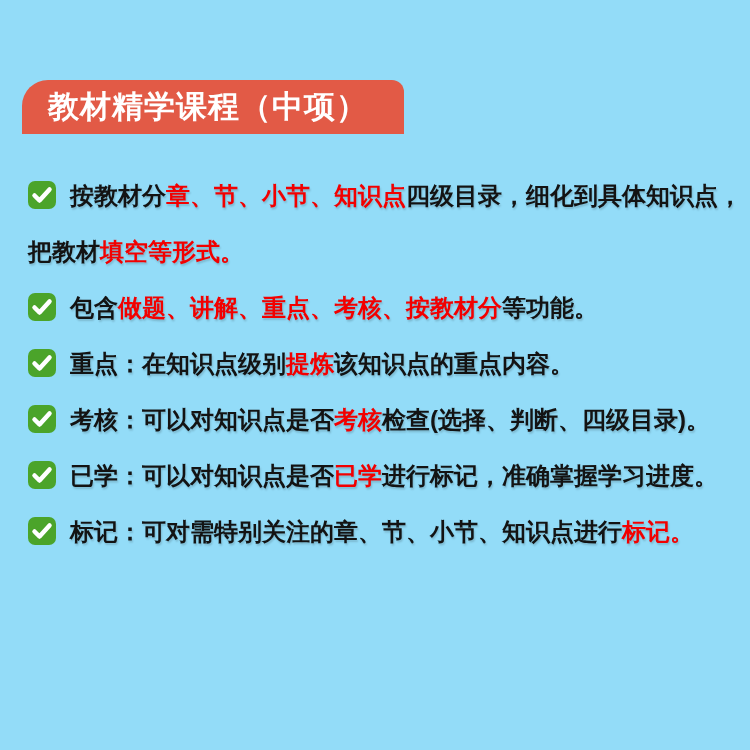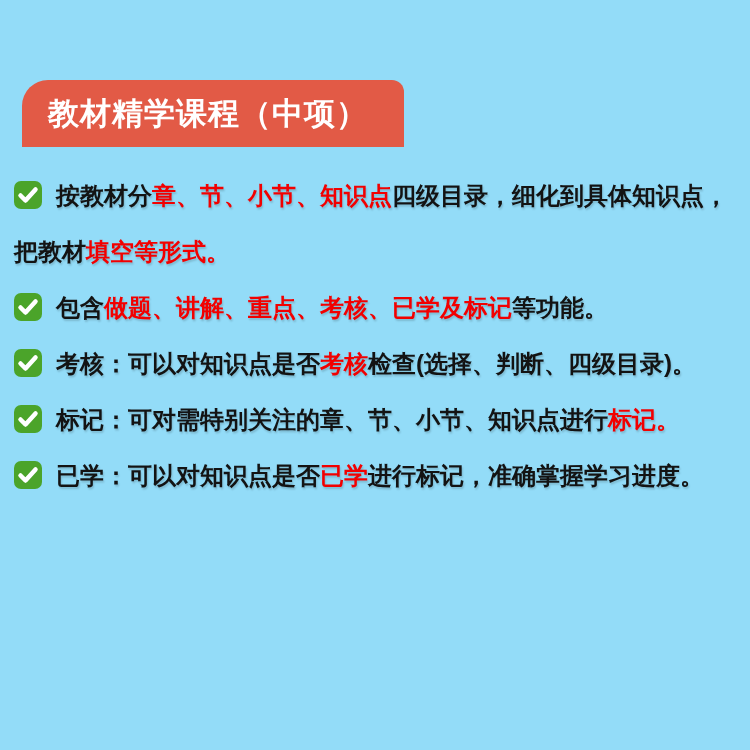--- a/index.html
+++ b/index.html
@@ -14,36 +14,36 @@
   .canvas{
     position:relative;
     width:750px;height:750px;
     background:var(--bg);
     overflow:hidden;
     font-family:"Liberation Sans",sans-serif;
   }
   .banner{
     position:absolute;
     left:22px;top:80px;
-    width:382px;height:67px;
+    width:382px;height:54px;
     background:var(--banner);
     border-radius:26px 12px 0 0;
     display:flex;align-items:center;
   }
   .banner-title{
     color:var(--white);
     font-size:31px;
     font-weight:700;
     padding-left:26px;
     letter-spacing:1px;
     white-space:nowrap;
   }
   .bullets{
     position:absolute;
-    left:14px;top:168px;right:0;
+    left:28px;top:168px;right:0;
   }
   .line{
     height:55px;line-height:55px;margin-bottom:1px;
     white-space:nowrap;
     font-size:24px;font-weight:700;
     color:var(--black);
     text-shadow:1px 2px 2px rgba(0,0,0,0.16);
   }
   .check{
     display:inline-block;
@@ -67,25 +67,28 @@
     <span class="banner-title">教材精学课程（中项）</span>
   </div>
 
   <div class="bullets">
       <div class="line"><span class="check"><svg viewBox="0 0 28 28">
             <path d="M6.5 14.5l5 5 10-11" fill="none" stroke="#FFFFFF" stroke-width="4.5" stroke-linecap="round" stroke-linejoin="round"></path>
           </svg></span><span class="seg-black">按教材分</span><span class="seg-red">章、节、小节、知识点</span><span class="seg-black">四级目录，细化到具体知识点，</span></div>
       <div class="line"><span class="seg-black">把教材</span><span class="seg-red">填空等形式。</span></div>
       <div class="line"><span class="check"><svg viewBox="0 0 28 28">
             <path d="M6.5 14.5l5 5 10-11" fill="none" stroke="#FFFFFF" stroke-width="4.5" stroke-linecap="round" stroke-linejoin="round"></path>
-          </svg></span><span class="seg-black">包含</span><span class="seg-red">做题、讲解、重点、考核、已学及标记</span><span class="seg-black">等功能。</span></div>
+          </svg></span><span class="seg-black">包含</span><span class="seg-red">做题、讲解、重点、考核、按教材分</span><span class="seg-black">等功能。</span></div>
+      <div class="line"><span class="check"><svg viewBox="0 0 28 28">
+            <path d="M6.5 14.5l5 5 10-11" fill="none" stroke="#FFFFFF" stroke-width="4.5" stroke-linecap="round" stroke-linejoin="round"></path>
+          </svg></span><span class="seg-black">重点：在知识点级别</span><span class="seg-red">提炼</span><span class="seg-black">该知识点的重点内容。</span></div>
       <div class="line"><span class="check"><svg viewBox="0 0 28 28">
             <path d="M6.5 14.5l5 5 10-11" fill="none" stroke="#FFFFFF" stroke-width="4.5" stroke-linecap="round" stroke-linejoin="round"></path>
           </svg></span><span class="seg-black">考核：可以对知识点是否</span><span class="seg-red">考核</span><span class="seg-black">检查(选择、判断、四级目录)。</span></div>
       <div class="line"><span class="check"><svg viewBox="0 0 28 28">
             <path d="M6.5 14.5l5 5 10-11" fill="none" stroke="#FFFFFF" stroke-width="4.5" stroke-linecap="round" stroke-linejoin="round"></path>
-          </svg></span><span class="seg-black">标记：可对需特别关注的章、节、小节、知识点进行</span><span class="seg-red">标记。</span></div>
+          </svg></span><span class="seg-black">已学：可以对知识点是否</span><span class="seg-red">已学</span><span class="seg-black">进行标记，准确掌握学习进度。</span></div>
       <div class="line"><span class="check"><svg viewBox="0 0 28 28">
             <path d="M6.5 14.5l5 5 10-11" fill="none" stroke="#FFFFFF" stroke-width="4.5" stroke-linecap="round" stroke-linejoin="round"></path>
-          </svg></span><span class="seg-black">已学：可以对知识点是否</span><span class="seg-red">已学</span><span class="seg-black">进行标记，准确掌握学习进度。</span></div>
+          </svg></span><span class="seg-black">标记：可对需特别关注的章、节、小节、知识点进行</span><span class="seg-red">标记。</span></div>
     </div>
 
 </div>
 
 </body></html>

